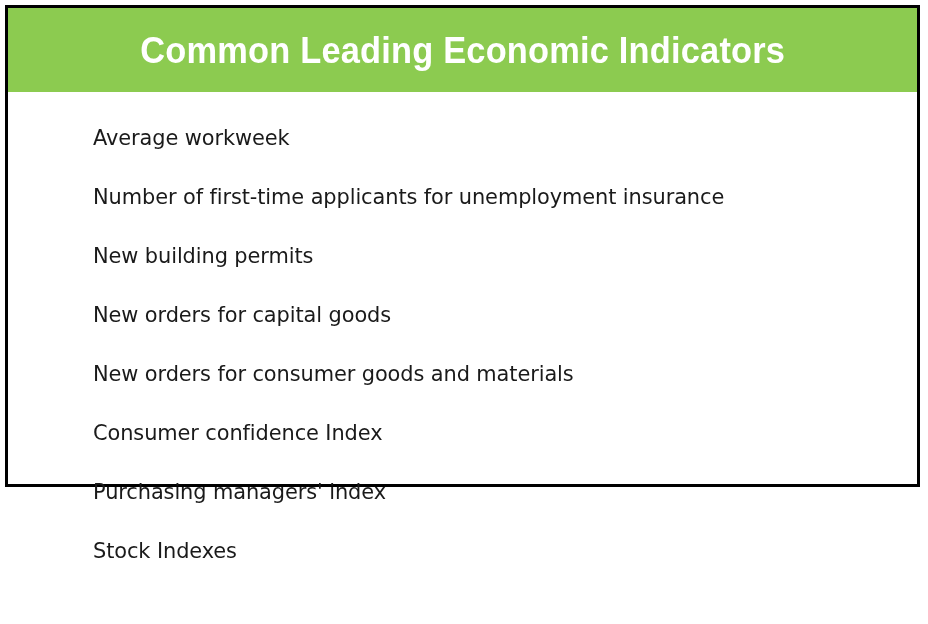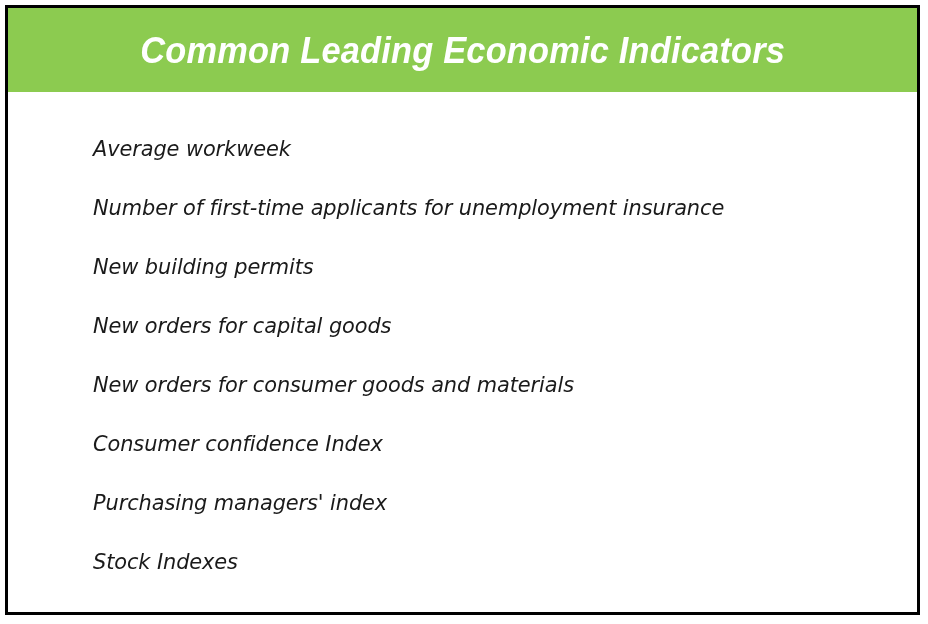--- a/index.html
+++ b/index.html
@@ -12,25 +12,24 @@
     height: 624px;
     overflow: hidden;
     font-family: "Liberation Sans", sans-serif;
   }
 
   .slide {
     position: absolute;
     left: 5px;
     top: 5px;
     width: 915px;
-    height: 610px;
+    height: 482px;
     box-sizing: border-box;
     border: 3px solid #000000;
     background: #fde047;
-    font-style: italic;
   }
 
   .title-banner {
     position: absolute;
     left: 0;
     top: 0;
     right: 0;
     height: 84px;
     background: #8CCB50;
     display: flex;
@@ -58,21 +57,21 @@
     bottom: 0;
     background: #ffffff;
   }
 
   .indicator-list {
     list-style: none;
     margin: 0;
     padding: 0;
     position: absolute;
     left: 85px;
-    top: 27px;
+    top: 16px;
     right: 10px;
   }
 
   .indicator-item {
     height: 59px;
     line-height: 59px;
     color: #1a1a1a;
     font-family: "DejaVu Sans", "Liberation Sans", sans-serif;
     font-size: 22px;
     letter-spacing: -0.1px;

